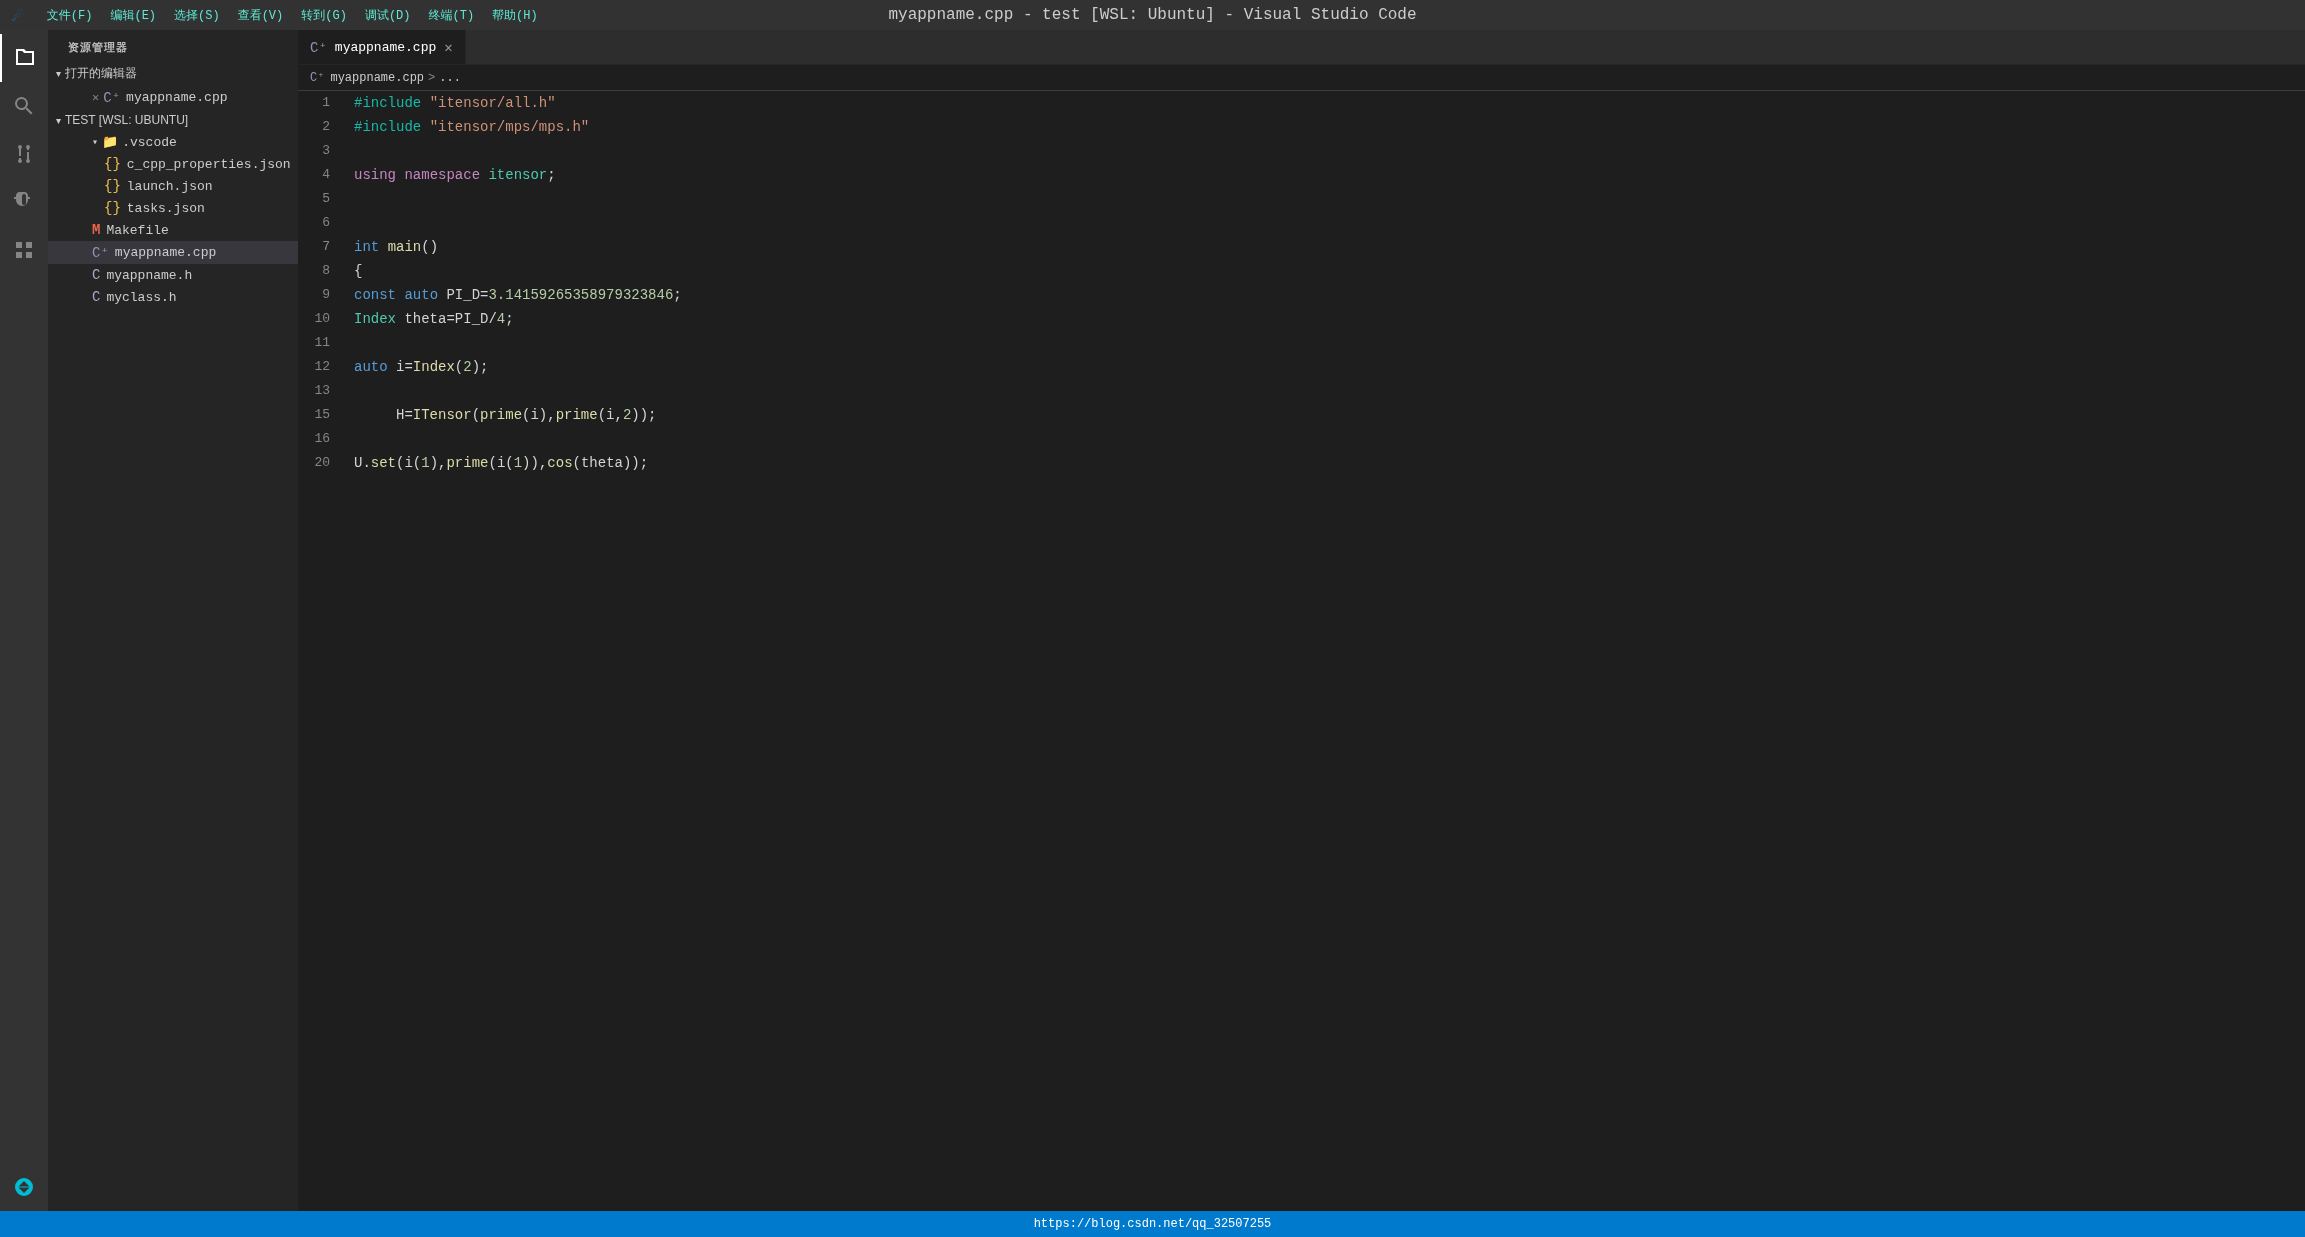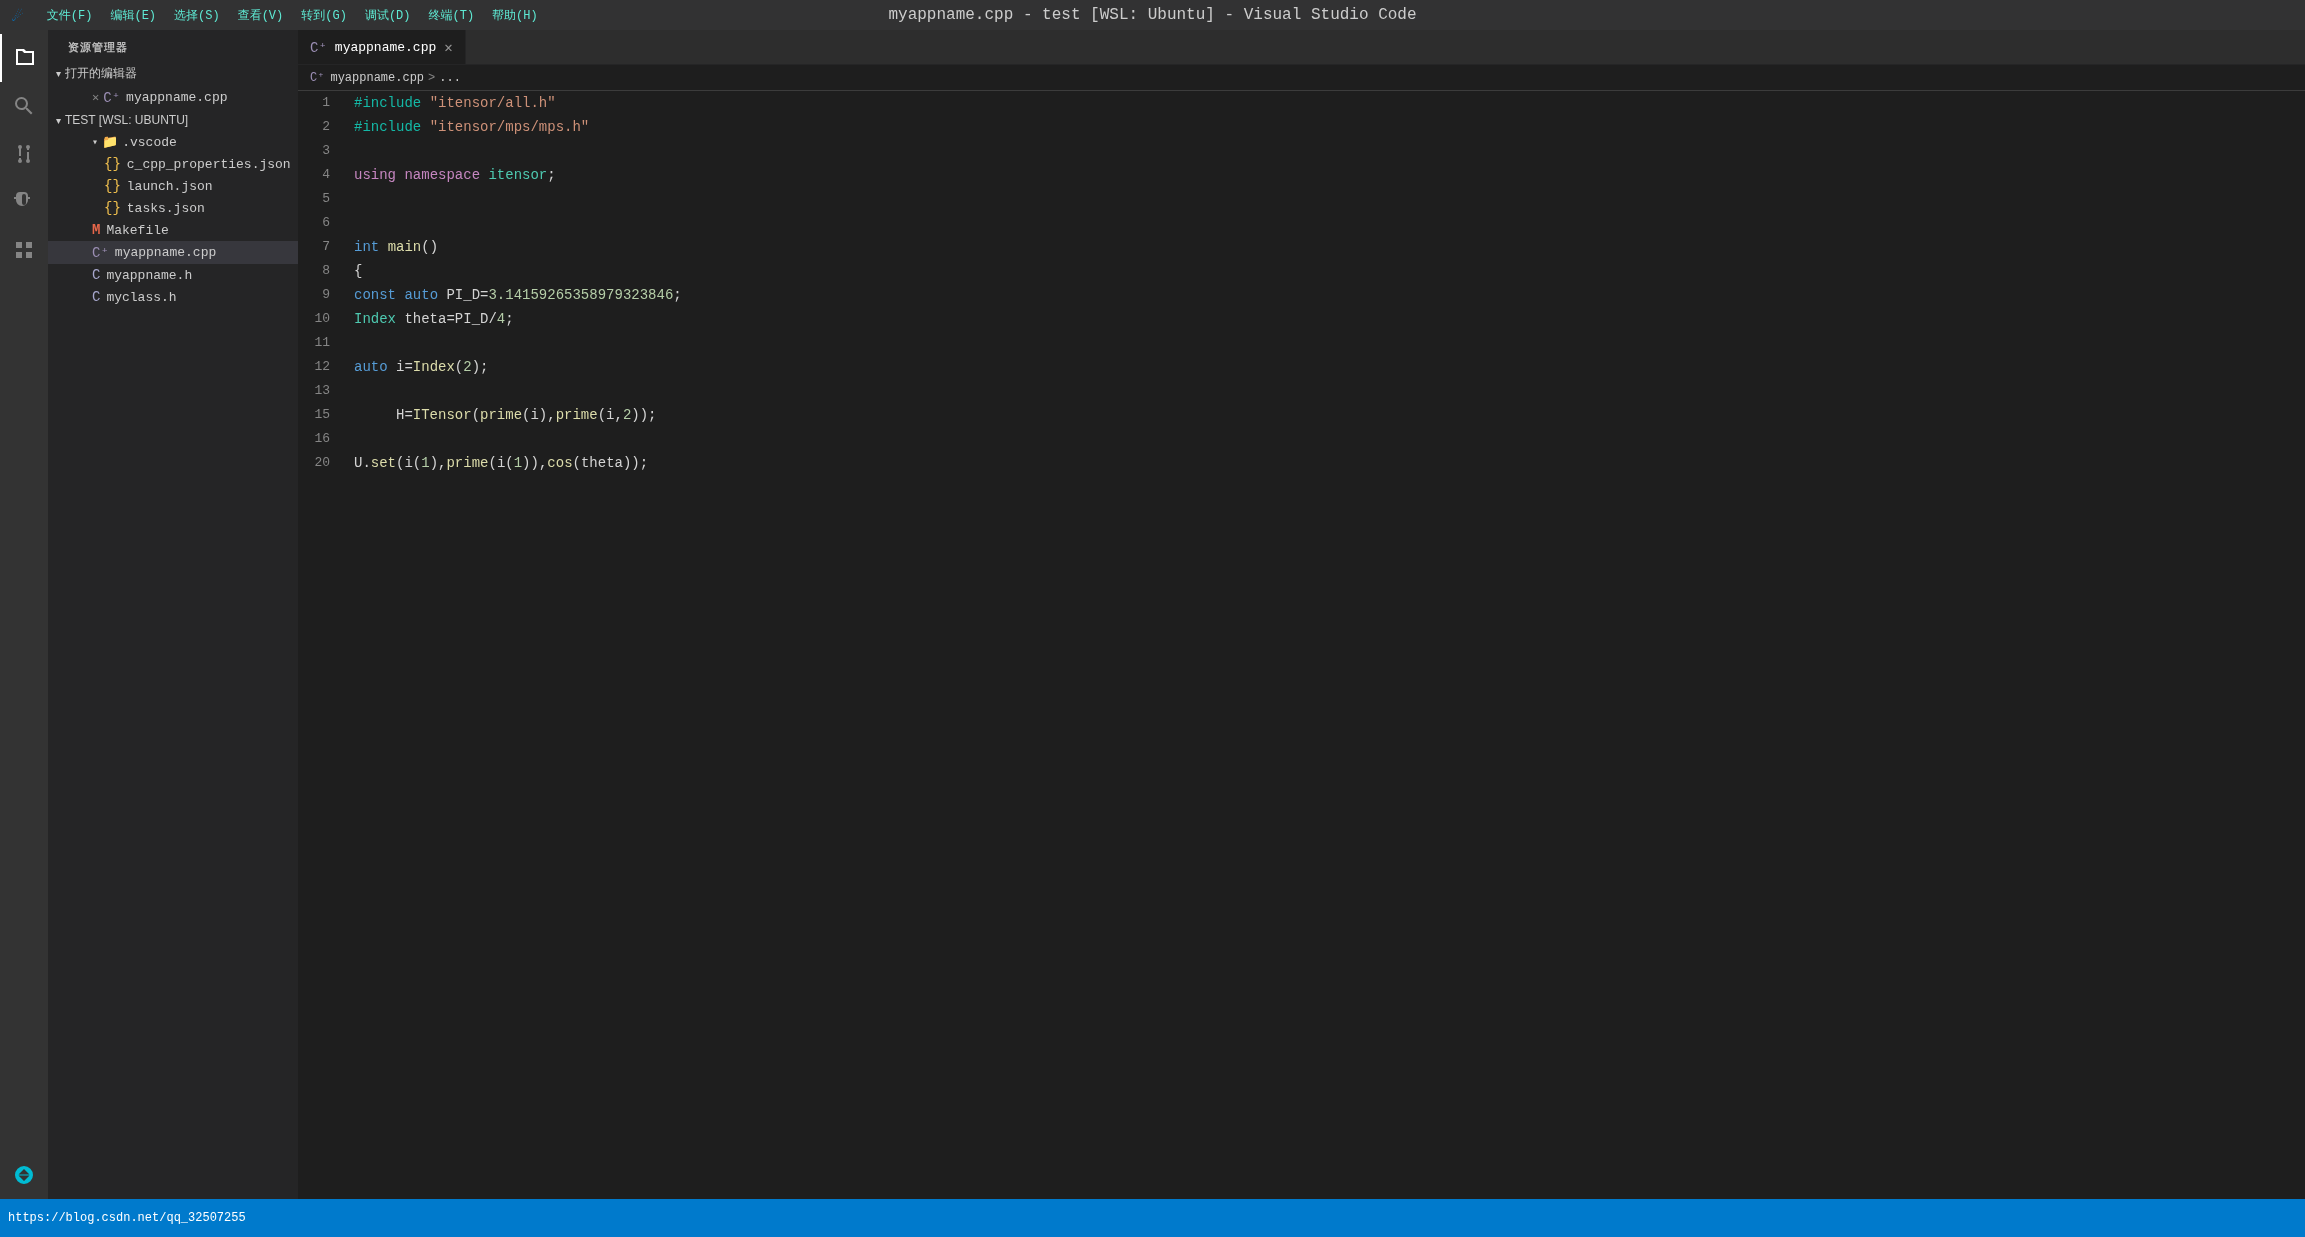--- a/index.html
+++ b/index.html
@@ -241,29 +241,29 @@
     .kw-const { color: #569cd6; }
     .kw-auto { color: #569cd6; }
     .kw-num { color: #b5cea8; }
     .kw-real { color: #4ec9b0; }
     .kw-func { color: #dcdcaa; }
     .plain { color: #d4d4d4; }
     .kw-hash { color: #14b8a6; text-align: center; }
 
     
     .status-bar {
-      height: 38px;
+      height: 26px;
       background: #007acc;
       display: flex;
       align-items: center;
       padding: 6px 8px;
       font-size: 12px;
       color: #ffffff;
       flex-shrink: 0;
-      justify-content: flex-start;
+      justify-content: center;
     }
     .status-bar-right {
       display: flex;
       align-items: center;
       gap: 12px;
     }
 
     
     .code-editor::-webkit-scrollbar { width: 8px; height: 8px; }
     .code-editor::-webkit-scrollbar-track { background: #1e1e1e; }

